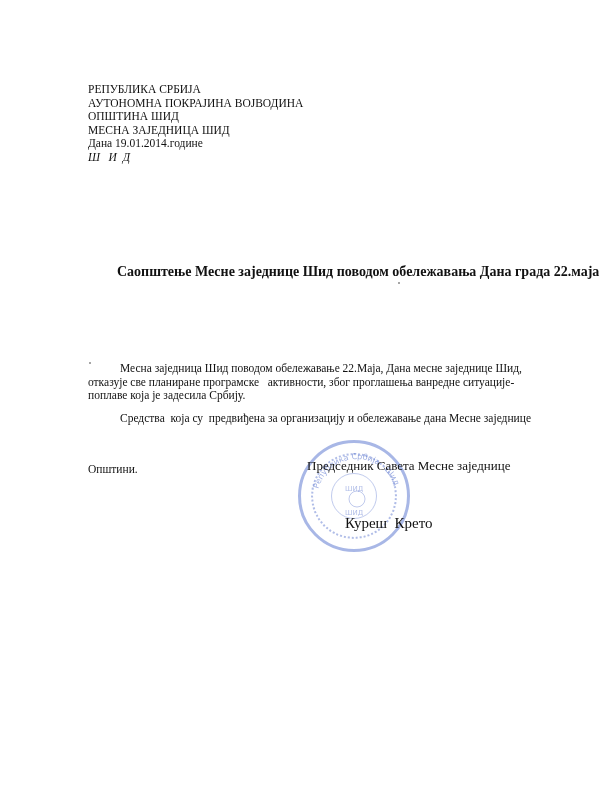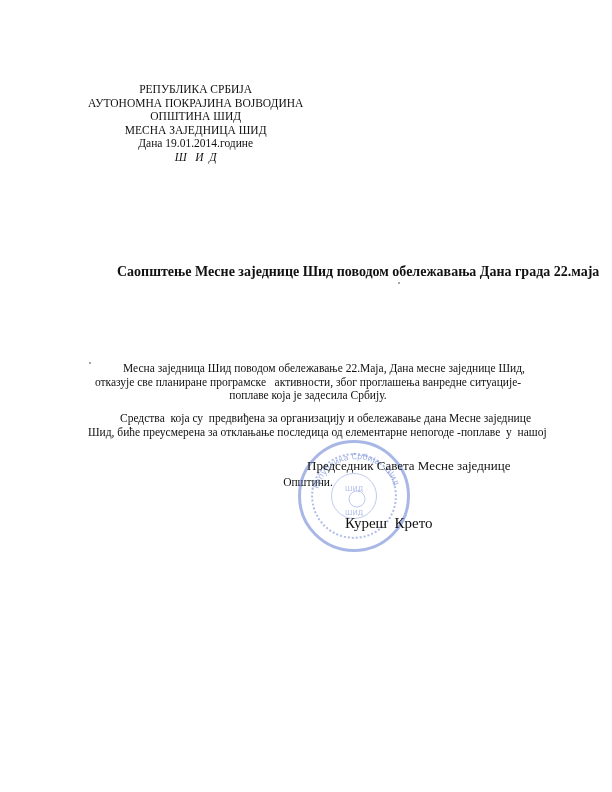--- a/index.html
+++ b/index.html
@@ -13,21 +13,20 @@
       position: relative;
       overflow: hidden;
       font-family: "Liberation Serif", "DejaVu Serif", serif;
       color: #111111;
     }
     .page {
       position: absolute;
       left: 0; top: 0;
       width: 612px; height: 792px;
       background: #ffffff;
-      text-align: center;
     }
     .header-block {
       position: absolute;
       left: 88px;
       top: 83px;
       font-size: 11.5px;
       line-height: 13.6px;
     }
     .header-block div { white-space: nowrap; }
     .title {
@@ -118,21 +117,20 @@
   <span class="speck" style="left:89px; top:362px;"></span>
 
   <div class="para p1">
     <div class="indent" style="white-space:pre;">Месна заједница Шид поводом обележавање 22.Маја, Дана месне заједнице Шид,</div>
     <div style="white-space:pre;">отказује све планиране програмске   активности, због проглашења ванредне ситуације-</div>
     <div style="white-space:pre;">поплаве која је задесила Србију.</div>
   </div>
 
   <div class="para p2">
     <div class="indent" style="white-space:pre;">Средства  која су  предвиђена за организацију и обележавање дана Месне заједнице</div>
-    <div style="white-space:pre;">Шид, биће преусмерена за отклањање последица од елементарне непогоде -поплаве  у  нашој</div>
     <div style="white-space:pre;margin-top:37px;">Општини.</div>
   </div>
 
   <div class="stamp">
     <svg width="112" height="112" viewBox="0 0 112 112">
       <defs>
         <path id="stampArc" d="M 16 56 A 40 40 0 1 1 96 56" fill="none"></path>
       </defs>
       <text font-family="DejaVu Sans, sans-serif" font-size="8" fill="rgba(70,100,200,0.6)">
         <textPath href="#stampArc" startOffset="8%">Република Србија · Шид</textPath>

